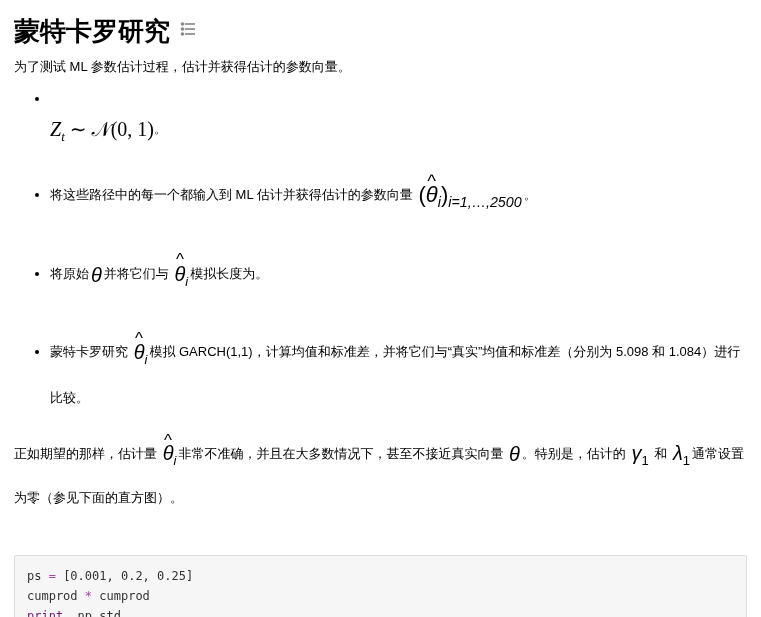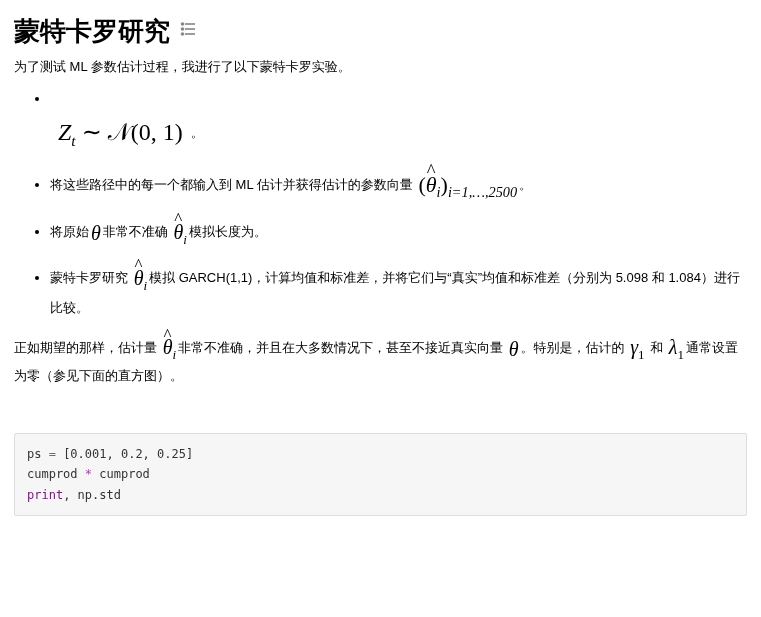--- a/index.html
+++ b/index.html
@@ -25,32 +25,32 @@
       font-size: 20px;
       font-weight: normal;
     }
     p { margin: 6px 0; line-height: 1.6; }
     ul { margin: 6px 0 12px 0; padding-left: 36px; }
     li { margin: 10px 0; line-height: 1.7; }
     ul ul { padding-left: 28px; }
     .math-block {
       font-family: "Times New Roman", Georgia, serif;
       font-style: italic;
-      font-size: 24px;
+      font-size: 20px;
       display: inline-block;
-      margin: 2px 8px;
+      margin: 2px 0;
       vertical-align: middle;
     }
     .math-inline {
-      font-family: Liberation Serif, serif;
+      font-family: Liberation Sans, sans-serif;
       font-style: italic;
       font-size: 20px;
       display: inline-block;
       vertical-align: middle;
-      margin: 0 2px;
+      margin: 16px 2px;
     }
     .sub { font-size: 0.65em; vertical-align: sub; font-style: italic; }
     .norm { font-style: normal; }
     .cal { font-family: "Lucida Calligraphy","Segoe Script",cursive; font-style: normal; }
     .hat { position: relative; display: inline-block; }
     .hat::before {
       content: "^";
       position: absolute;
       left: 50%;
       top: -0.60em;
@@ -82,35 +82,35 @@
       <line x1="6" y1="6" x2="18" y2="6"></line>
       <line x1="6" y1="12" x2="18" y2="12"></line>
       <line x1="6" y1="18" x2="18" y2="18"></line>
       <circle cx="3" cy="6" r="1.2" fill="#888"></circle>
       <circle cx="3" cy="12" r="1.2" fill="#888"></circle>
       <circle cx="3" cy="18" r="1.2" fill="#888"></circle>
     </svg>
   </span>
 </h2>
 
-<p>为了测试 ML 参数估计过程，我进行了以下蒙特卡罗实验。</p>
+<p>为了测试 ML 参数估计过程，估计并获得估计的参数向量。</p>
 
 <ul>
   <li>
     <br>
     <span class="math-block">Z<span class="sub">t</span> <span class="norm">∼</span> <span class="cal">𝒩</span><span class="norm">(0, 1)</span></span><span>。</span>
   </li>
 
   <li>
     <span>将这些路径中的每一个都输入到 ML 估计并获得估计的参数向量 </span>
     <span class="math-inline" style="font-size:22px"><span class="norm">(</span><span class="hat">θ</span><span class="sub">i</span><span class="norm">)</span><span class="sub">i=1,…,2500</span></span><span>。</span>
   </li>
 
   <li>
-    <span>将原始</span><span class="math-inline">θ</span><span>非常不准确 </span>
+    <span>将原始</span><span class="math-inline">θ</span><span>并将它们与 </span>
     <span class="math-inline"><span class="hat">θ</span><span class="sub">i</span></span><span>模拟长度为。</span>
   </li>
 
   <li>
     <span>蒙特卡罗研究 </span>
     <span class="math-inline"><span class="hat">θ</span><span class="sub">i</span></span><span>模拟 GARCH(1,1)，计算均值和标准差，并将它们与“真实”均值和标准差（分别为 5.098 和 1.084）进行比较。</span>
   </li>
 </ul>
 
 <p>

